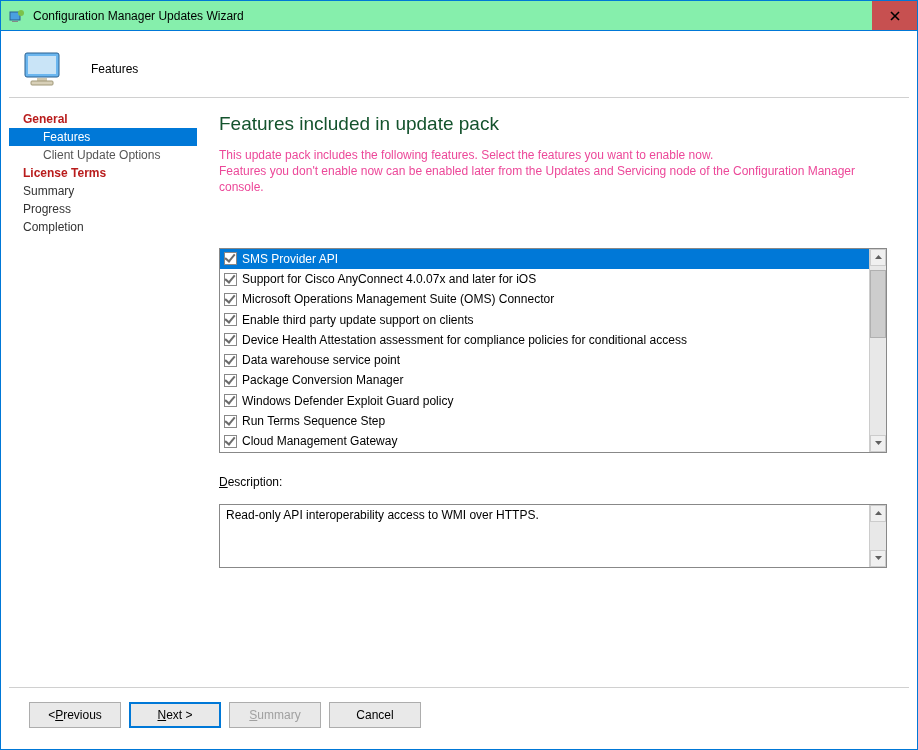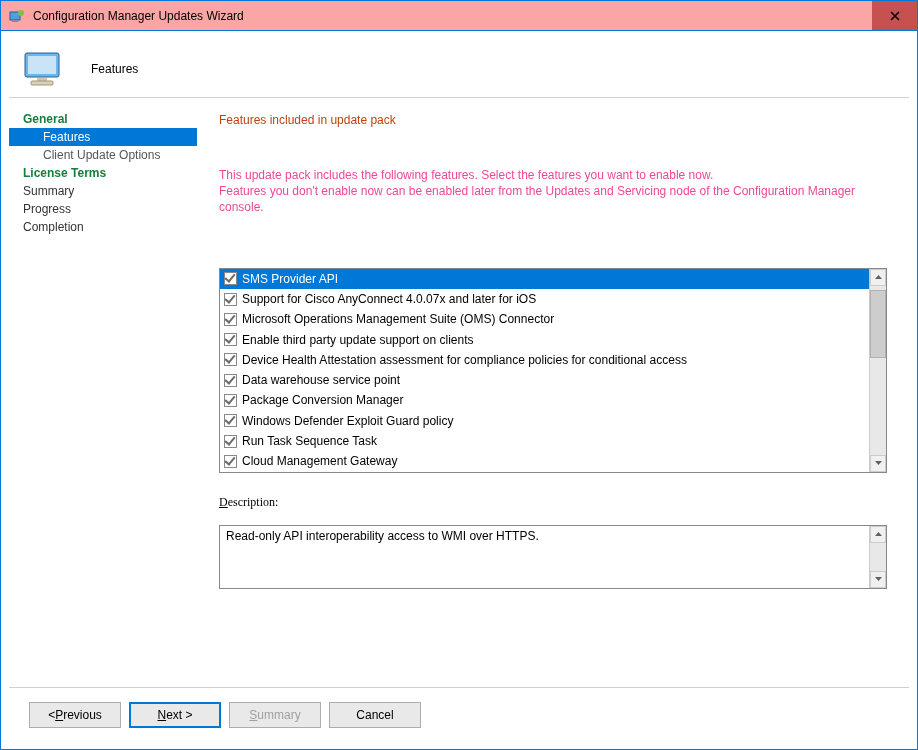--- a/index.html
+++ b/index.html
@@ -1,47 +1,47 @@
 <!DOCTYPE html>
 <html><head>
 <meta charset="utf-8">
 <style>
 * { box-sizing: border-box; margin: 0; padding: 0; }
 body { font-family: "Segoe UI", Tahoma, sans-serif; font-size: 12px; background: #0078d7; width: 918px; height: 750px; overflow: hidden; }
 .outer-frame { width: 918px; height: 750px; border: 1px solid #0078d7; background: #fff; display: flex; flex-direction: column; }
-.titlebar { height: 30px; background: #fca5a5; display: flex; align-items: center; border-bottom: 1px solid #0078d7; }
+.titlebar { height: 30px; background: #86efac; display: flex; align-items: center; border-bottom: 1px solid #0078d7; }
 .titlebar-icon { width: 16px; height: 16px; margin: 0 8px 0 8px; }
 .titlebar-text { flex: 1; font-size: 12px; color: #000; }
 .close-btn { width: 45px; height: 29px; background: #c75050; display: flex; align-items: center; justify-content: center; color: #000; font-weight: bold; font-size: 14px; }
 .inner { flex: 1; display: flex; flex-direction: column; padding: 9px 8px 8px 8px; background: #fff; }
 .header { height: 58px; display: flex; align-items: center; padding: 0 0 0 12px; border-bottom: 1px solid #d0d0d0; margin-bottom: 0; }
 .header-icon { width: 48px; height: 40px; margin-right: 22px; }
 .header-label { font-size: 12px; color: #000; }
 .body { flex: 1; display: flex; }
 .sidebar { width: 188px; padding: 12px 0 0 0; }
 .sidebar-item { padding: 2px 0 2px 14px; font-size: 12px; color: #333; cursor: default; }
-.sidebar-item.section { color: #15803d; font-weight: 600; }
+.sidebar-item.section { color: #b91c1c; font-weight: 600; }
 .sidebar-item.sub { padding-left: 34px; color: #555; }
 .sidebar-item.selected { background: #0078d7; color: #fff; }
 .content { flex: 1; padding: 15px 22px 0 22px; display: flex; flex-direction: column; }
-.content-title { font-size: 12px; color: #c2410c; font-weight: 400; margin-bottom: 40px; }
+.content-title { font-size: 19px; color: #14532d; font-weight: 400; margin-bottom: 12px; }
 .intro { font-size: 12px; color: #ec4899; line-height: 1.35; margin-bottom: 52px; }
 .feature-box { border: 1px solid #888; height: 205px; display: flex; }
 .feature-list { flex: 1; overflow: hidden; display: flex; flex-direction: column; }
 .feature-row { display: flex; align-items: center; height: 35px; padding: 0 4px; }
 .feature-row.selected { background: #0078d7; color: #fff; }
 .feature-check { width: 13px; height: 13px; border: 1px solid #888; background: #fff; margin-right: 5px; position: relative; flex-shrink: 0; }
 .feature-check.checked::after { content: ""; position: absolute; left: 2px; top: -1px; width: 4px; height: 8px; border: solid #6b6b6b; border-width: 0 2px 2px 0; transform: rotate(40deg); }
 .feature-row.selected .feature-check.checked::after { border-color: #6b6b6b; }
 .feature-label { font-size: 12px; }
 .vscroll { width: 17px; border-left: 1px solid #ccc; background: #f0f0f0; display: flex; flex-direction: column; }
 .vscroll-btn { height: 17px; background: #f0f0f0; border: 1px solid #ccc; display: flex; align-items: center; justify-content: center; font-size: 9px; color: #555; }
 .vscroll-track { flex: 1; background: #e8e8e8; position: relative; }
 .vscroll-thumb { position: absolute; left: 0; right: 0; top: 4px; height: 68px; background: #cdcdcd; border: 1px solid #b0b0b0; }
-.desc-label { margin-top: 22px; font-size: 12px; font-family: Liberation Serif, serif; }
+.desc-label { margin-top: 22px; font-size: 12px; }
 .desc-label u { text-decoration: underline; }
 .desc-box { border: 1px solid #888; height: 64px; margin-top: 15px; display: flex; }
 .desc-text { flex: 1; padding: 3px 6px; font-size: 12px; }
 .footer { height: 54px; border-top: 1px solid #d0d0d0; display: flex; align-items: center; justify-content: flex-start; padding: 0 20px; gap: 8px; margin-top: auto; }
 .wiz-btn { min-width: 92px; height: 26px; border: 1px solid #adadad; background: #e9e9e9; font-size: 12px; color: #000; cursor: default; display: inline-flex; align-items: center; justify-content: center; }
 .wiz-btn.default { border: 1px solid #0078d7; box-shadow: inset 0 0 0 1px #0078d7; }
 .wiz-btn.disabled { color: #a0a0a0; }
 .wiz-btn u { text-decoration: underline; }
 </style>
 </head>
@@ -127,21 +127,21 @@
               <div class="feature-row">
                 <span class="feature-check checked"></span>
                 <span class="feature-label">Package Conversion Manager</span>
               </div>
               <div class="feature-row">
                 <span class="feature-check checked"></span>
                 <span class="feature-label">Windows Defender Exploit Guard policy</span>
               </div>
               <div class="feature-row">
                 <span class="feature-check checked"></span>
-                <span class="feature-label">Run Task Sequence Task</span>
+                <span class="feature-label">Run Terms Sequence Step</span>
               </div>
               <div class="feature-row">
                 <span class="feature-check checked"></span>
                 <span class="feature-label">Cloud Management Gateway</span>
               </div>
             </div>
           <div class="vscroll">
             <div class="vscroll-btn">
               <svg width="7" height="4" viewBox="0 0 7 4">
                   <path d="M0 4 L3.5 0 L7 4 Z" fill="#606060"></path>

